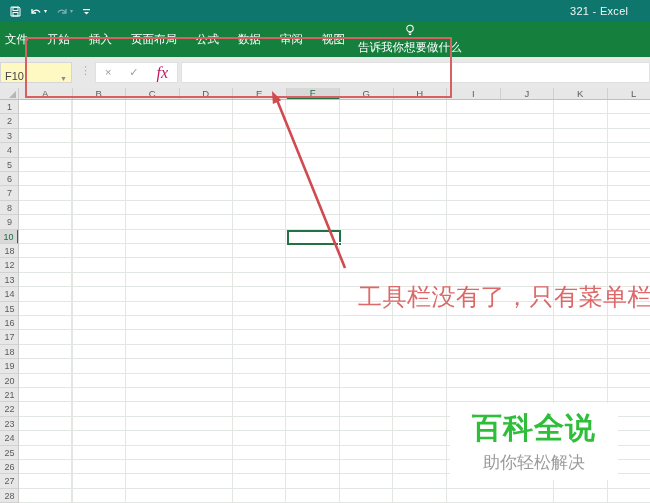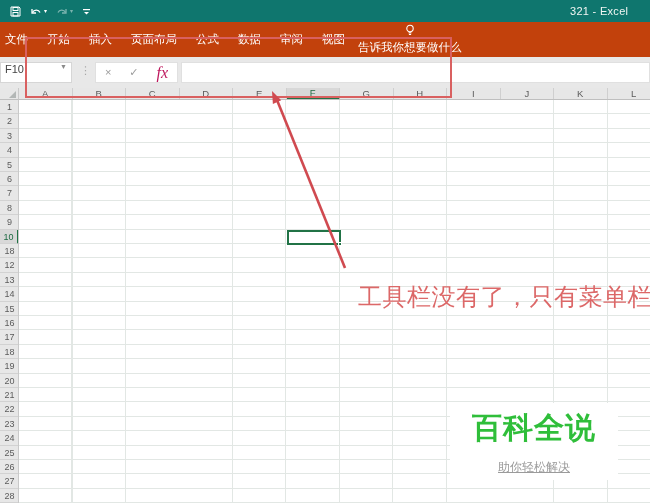--- a/index.html
+++ b/index.html
@@ -13,30 +13,30 @@
   .qat { display:flex; align-items:center; gap:9px; padding-left:10px; }
   .qat-btn { display:flex; align-items:center; color:#fff; font-size:11px; line-height:1; }
   .qat-btn svg { display:block; }
   .caret { font-size:6px; color:#fff; margin-left:2px; }
   .dim { opacity:.45; }
   .win-title { position:absolute; left:570px; top:5px; color:#f2f6f3;
     font-size:11px; letter-spacing:.3px; white-space:nowrap; }
 
   
   .menubar { position:absolute; left:0; top:22px; width:650px; height:35px;
-    background:#c2410c; display:flex; align-items:center; }
+    background:#15803d; display:flex; align-items:center; }
   .menu-tabs { display:flex; align-items:center; gap:19px; padding-left:5px; }
   .menu-tab { color:#fff; font-size:11.5px; white-space:nowrap; cursor:default; }
   .tellme { display:flex; align-items:center; gap:4px; color:#fff; font-size:11.5px; white-space:nowrap;flex-direction:column; }
 
   
   .formulabar { position:absolute; left:0; top:57px; width:650px; height:31px;
     background:#e8e8e8; }
   .namebox { position:absolute; left:0; top:5px; width:72px; height:21px;
-    background:#ffffff; border:1px solid #d6d6d6; display:flex; align-items:flex-start; }
+    background:#fef9c3; border:1px solid #d6d6d6; display:flex; align-items:flex-end; }
   .namebox .val { font-size:11px; color:#444; padding-left:4px; flex:1; }
   .namebox .nb-caret { color:#8a8a8a; font-size:7px; padding-right:4px; }
   .fb-dots { position:absolute; left:80px; top:7px; color:#a8a8a8; font-size:11px; }
   .fb-btns { position:absolute; left:95px; top:5px; width:83px; height:21px;
     background:#fff; border:1px solid #e0e0e0; display:flex; align-items:center;
     justify-content:space-around; }
   .fb-ico { color:#9a9a9a; font-size:11px; line-height:1; }
   .fb-fx { font-family:Liberation Serif, serif; font-style:italic; font-size:16px; color:#be185d; }
   .fb-input { position:absolute; left:181px; top:5px; width:469px; height:21px;
     background:#fff; border:1px solid #e0e0e0; font-size:11px; color:#333; padding:2px 4px; }
@@ -65,21 +65,21 @@
   .sel-cell { position:absolute; left:267.5px; top:129.6px; width:54px; height:15px;
     background:#fff; border:2px solid #217346; }
   .fill-handle { position:absolute; right:-3px; bottom:-3px; width:4px; height:4px;
     background:#217346; border:1px solid #fff; }
 
   
   .watermark { position:absolute; left:450px; top:403px; width:168px; height:77px;
     background:#fff; text-align:center; z-index:4; }
   .wm-title { font-size:30px; font-weight:bold; color:#2fbe3a; letter-spacing:1px;
     margin-top:5px; white-space:nowrap; }
-  .wm-sub { font-size:12px; color:#9b9b9b; margin-top:10px; white-space:nowrap;text-decoration:underline; }
+  .wm-sub { font-size:17px; color:#9b9b9b; margin-top:2px; white-space:nowrap; }
 
   
   .anno-rect { position:absolute; left:25px; top:37px; width:427px; height:61px;
     border:2px solid #d96060; z-index:6; pointer-events:none; }
   .anno-svg { position:absolute; left:0; top:0; width:650px; height:503px;
     z-index:7; pointer-events:none; }
   .anno-text { position:absolute; left:358px; top:281px; font-size:24px;
     color:#dc6868; white-space:nowrap; z-index:7; letter-spacing:.5px; }
 </style>
 </head>

